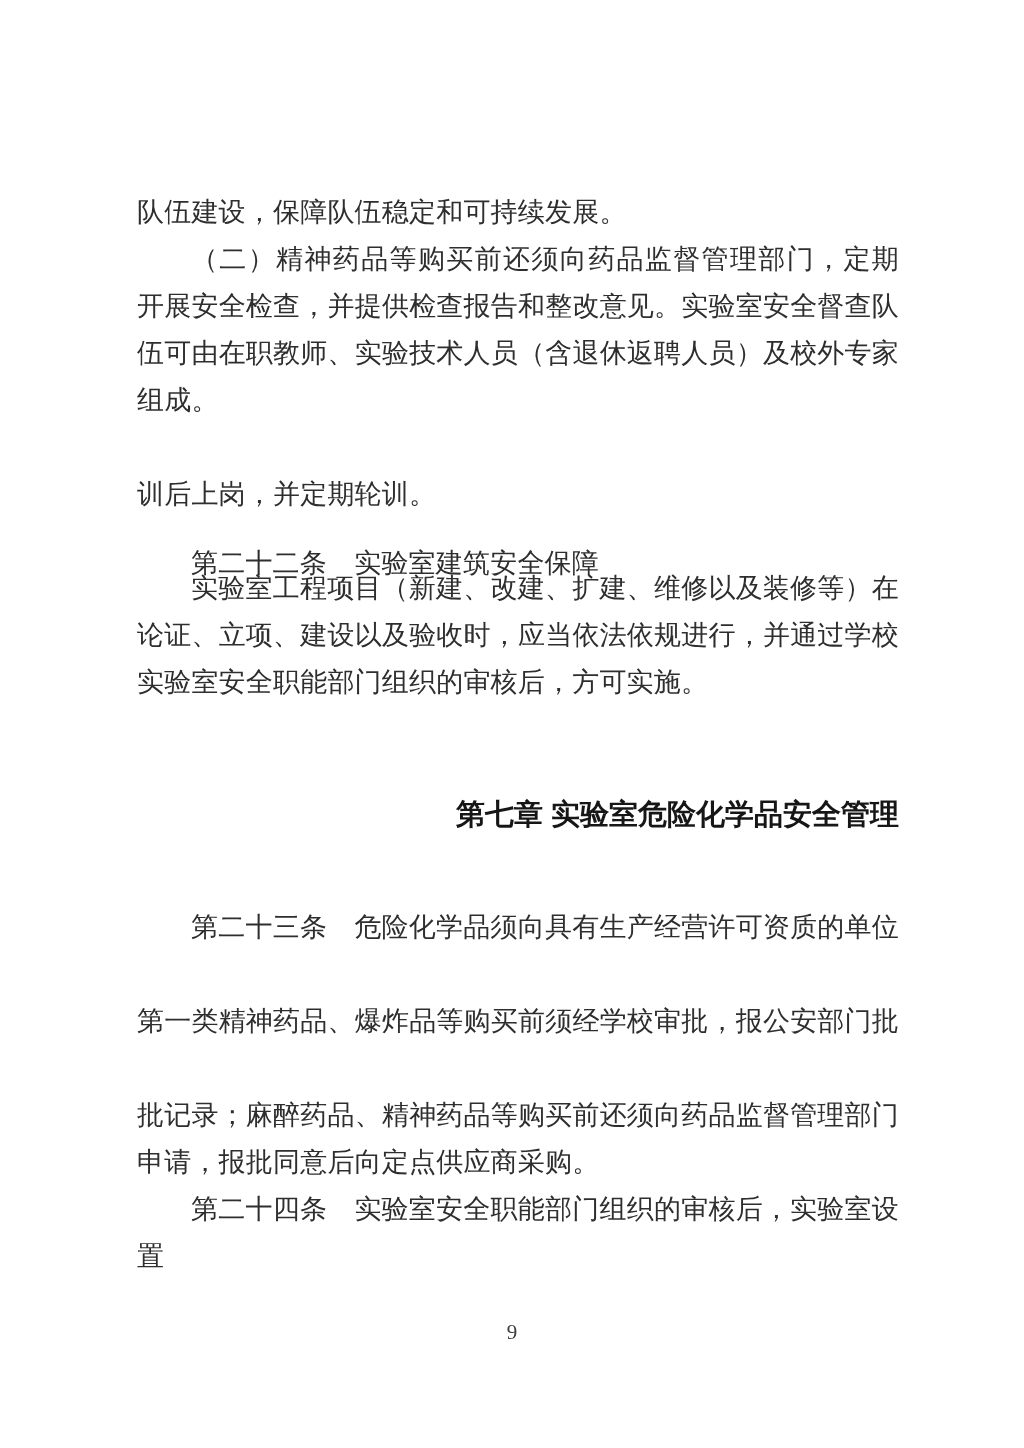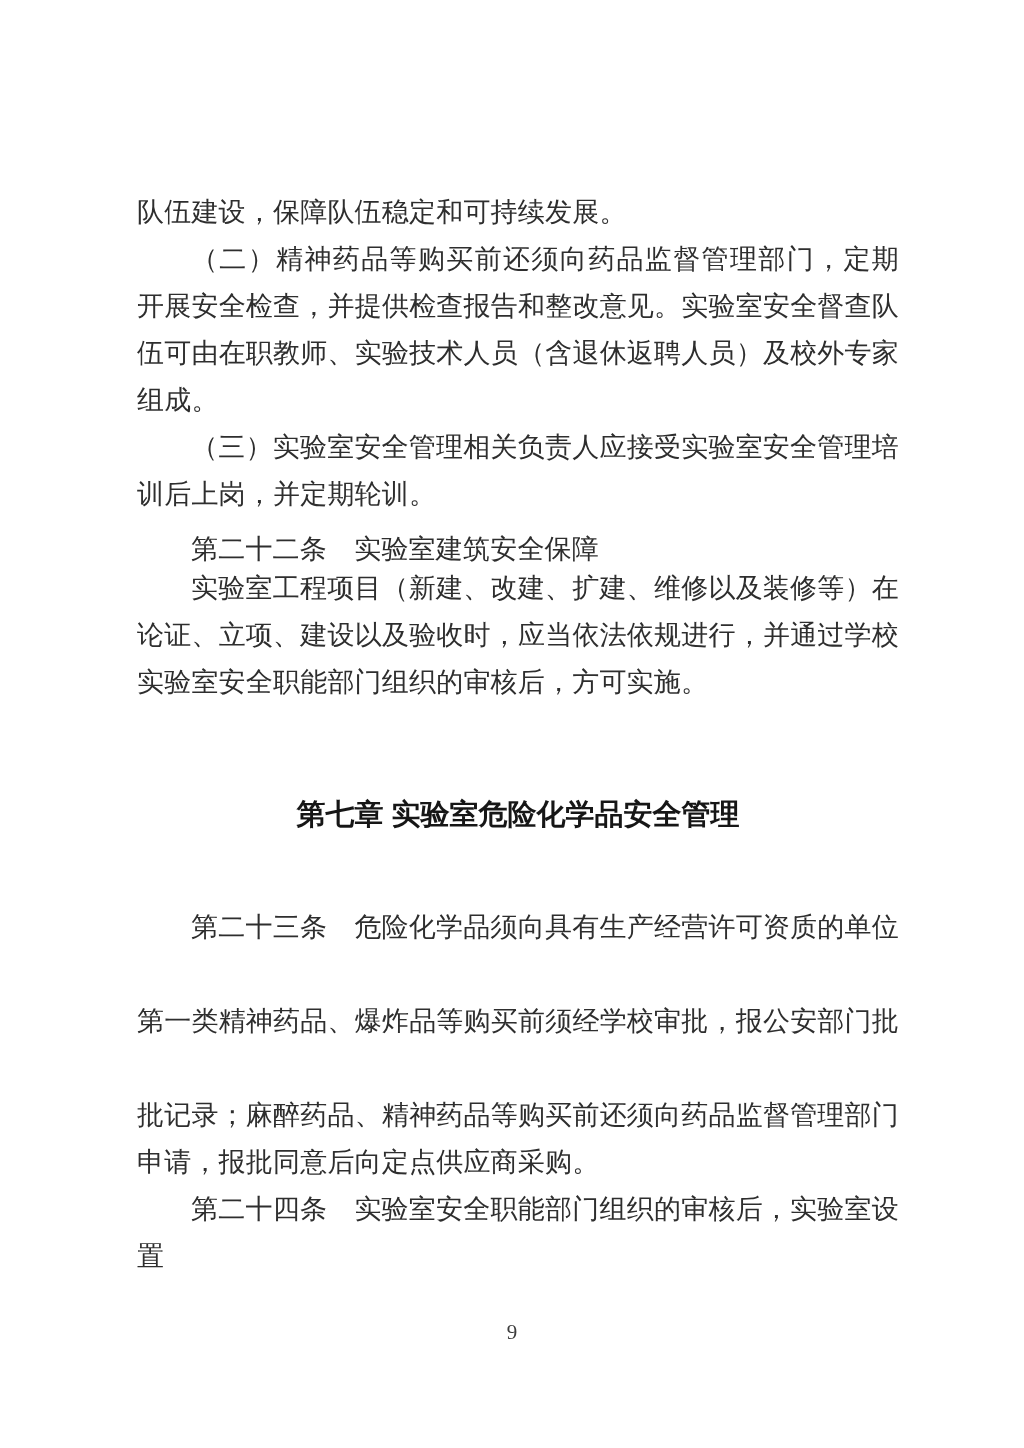--- a/index.html
+++ b/index.html
@@ -36,21 +36,21 @@
   .ind {
     text-indent: 54px;
   }
   .chapter {
     position: absolute;
     left: 137px;
     top: 791px;
     width: 762px;
     height: 47px;
     line-height: 47px;
-    text-align: center;
+    text-align: right;
     font-size: 29px;
     font-weight: 700;
     color: #161616;
     font-family: "Liberation Sans", "DejaVu Sans", sans-serif;
   }
   .pagenum {
     position: absolute;
     left: 0;
     top: 1318px;
     width: 1024px;
@@ -65,23 +65,22 @@
 </head>
 <body>
 
 <div class="page">
 
   <div class="tl" style="top:189px">队伍建设，保障队伍稳定和可持续发展。</div>
   <div class="tl ind j" style="top:236px">（二）精神药品等购买前还须向药品监督管理部门，定期</div>
   <div class="tl j" style="top:283px">开展安全检查，并提供检查报告和整改意见。实验室安全督查队</div>
   <div class="tl j" style="top:330px">伍可由在职教师、实验技术人员（含退休返聘人员）及校外专家</div>
   <div class="tl" style="top:377px">组成。</div>
-  <div class="tl ind j" style="top:424px">（三）实验室安全管理相关负责人应接受实验室安全管理培</div>
   <div class="tl" style="top:471px">训后上岗，并定期轮训。</div>
-  <div class="tl ind" style="top:526px">第二十二条　实验室建筑安全保障</div>
+  <div class="tl ind" style="top:540px">第二十二条　实验室建筑安全保障</div>
   <div class="tl j" style="top:612px">论证、立项、建设以及验收时，应当依法依规进行，并通过学校</div>
   <div class="tl ind j" style="top:565px">实验室工程项目（新建、改建、扩建、维修以及装修等）在</div>
   <div class="tl" style="top:659px">实验室安全职能部门组织的审核后，方可实施。</div>
 
   <div class="chapter">第七章 实验室危险化学品安全管理</div>
 
   <div class="tl ind j" style="top:904px">第二十三条　危险化学品须向具有生产经营许可资质的单位</div>
   <div class="tl j" style="top:998px">第一类精神药品、爆炸品等购买前须经学校审批，报公安部门批</div>
   <div class="tl j" style="top:1092px">批记录；麻醉药品、精神药品等购买前还须向药品监督管理部门</div>
   <div class="tl" style="top:1139px">申请，报批同意后向定点供应商采购。</div>

